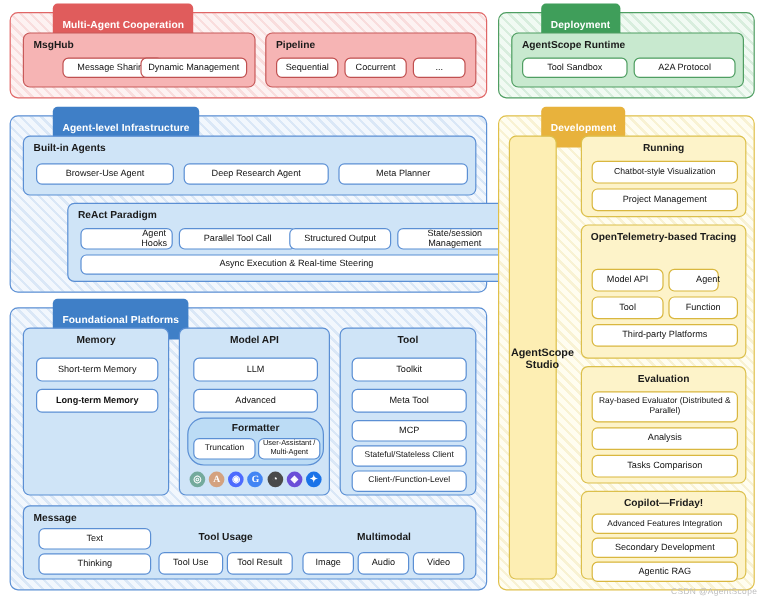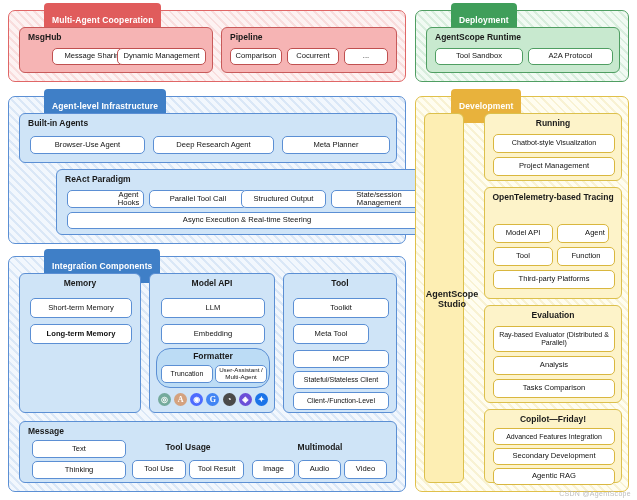--- a/index.html
+++ b/index.html
@@ -153,21 +153,21 @@
     <div class="section-title t-red">Multi-Agent Cooperation</div>
 
     <div class="panel panel-red" style="left:10px; top:16px; width:194px; height:46px;">
       <div class="panel-label left">MsgHub</div>
       <div class="chip chip-red" style="left:8px; top:20px; width:84px; height:17px;margin-left:24px;">Message Sharing</div>
       <div class="chip chip-red" style="left:97px; top:20px; width:89px; height:17px;">Dynamic Management</div>
     </div>
 
     <div class="panel panel-red" style="left:212px; top:16px; width:176px; height:46px;">
       <div class="panel-label left">Pipeline</div>
-      <div class="chip chip-red" style="left:8px; top:20px; width:52px; height:17px;">Comparison</div>
+      <div class="chip chip-red" style="left:8px; top:20px; width:52px; height:17px;">Sequential</div>
       <div class="chip chip-red" style="left:65px; top:20px; width:52px; height:17px;">Cocurrent</div>
       <div class="chip chip-red" style="left:122px; top:20px; width:44px; height:17px;">...</div>
     </div>
   </div>
 
   <div class="section hatch-green" style="left:415px; top:10px; width:214px; height:72px;">
     <div class="section-title t-green">Deployment</div>
 
     <div class="panel panel-green" style="left:10px; top:16px; width:194px; height:46px;">
       <div class="panel-label left">AgentScope Runtime</div>
@@ -190,32 +190,32 @@
       <div class="panel-label left">ReAct Paradigm</div>
       <div class="chip chip-blue" style="left:10px; top:20px; width:77px; height:18px;padding-left:48px;">Agent Hooks</div>
       <div class="chip chip-blue" style="left:92px; top:20px; width:98px; height:18px;">Parallel Tool Call</div>
       <div class="chip chip-blue" style="left:184px; top:20px; width:85px; height:18px;">Structured Output</div>
       <div class="chip chip-blue" style="left:274px; top:20px; width:96px; height:18px;">State/session Management</div>
       <div class="chip chip-blue" style="left:10px; top:42px; width:360px; height:17px;">Async Execution &amp; Real-time Steering</div>
     </div>
   </div>
 
   <div class="section hatch-blue" style="left:8px; top:256px; width:398px; height:236px;">
-    <div class="section-title t-blue">Integration Components</div>
+    <div class="section-title t-blue">Foundational Platforms</div>
 
     <div class="panel panel-blue" style="left:10px; top:16px; width:122px; height:140px;">
       <div class="panel-label">Memory</div>
       <div class="chip chip-blue" style="left:10px; top:24px; width:102px; height:20px;">Short-term Memory</div>
       <div class="chip chip-blue" style="left:10px; top:50px; width:102px; height:20px;font-weight:bold;">Long-term Memory</div>
     </div>
 
     <div class="panel panel-blue" style="left:140px; top:16px; width:126px; height:140px;">
       <div class="panel-label">Model API</div>
       <div class="chip chip-blue" style="left:11px; top:24px; width:104px; height:20px;">LLM</div>
-      <div class="chip chip-blue" style="left:11px; top:50px; width:104px; height:20px;">Embedding</div>
+      <div class="chip chip-blue" style="left:11px; top:50px; width:104px; height:20px;">Advanced</div>
 
       <div class="panel panel-blue-2" style="left:6px; top:74px; width:114px; height:40px;">
         <div class="panel-label" style="top:2px;">Formatter</div>
         <div class="chip chip-blue" style="left:4px; top:16px; width:52px; height:18px; font-size:7px;">Truncation</div>
         <div class="chip chip-blue" style="left:58px; top:16px; width:52px; height:18px; font-size:6.2px;">User-Assistant / Multi-Agent</div>
       </div>
 
       <div class="logos" style="left:4px; top:116px; width:118px; height:18px;">
         <span class="logo" style="background:#74aa9c;">◎</span>
         <span class="logo" style="background:#d4a27f;">A</span>
@@ -223,21 +223,21 @@
         <span class="logo" style="background:#4285f4;">G</span>
         <span class="logo" style="background:#4a4a4a;">◔</span>
         <span class="logo" style="background:#6b4fd8;">◈</span>
         <span class="logo" style="background:#1a73e8;">✦</span>
       </div>
     </div>
 
     <div class="panel panel-blue" style="left:274px; top:16px; width:114px; height:140px;">
       <div class="panel-label">Tool</div>
       <div class="chip chip-blue" style="left:9px; top:24px; width:96px; height:20px;text-align:center;">Toolkit</div>
-      <div class="chip chip-blue" style="left:9px; top:50px; width:76px; height:20px;">Meta Tool</div>
+      <div class="chip chip-blue" style="left:9px; top:50px; width:96px; height:20px;">Meta Tool</div>
       <div class="chip chip-blue" style="left:9px; top:76px; width:96px; height:18px;">MCP</div>
       <div class="chip chip-blue" style="left:9px; top:97px; width:96px; height:18px; font-size:7px;">Stateful/Stateless Client</div>
       <div class="chip chip-blue" style="left:9px; top:118px; width:96px; height:18px; font-size:7px;">Client-/Function-Level</div>
     </div>
 
     <div class="panel panel-blue" style="left:10px; top:164px; width:378px; height:62px;">
       <div class="panel-label left">Message</div>
 
       <div class="chip chip-blue" style="left:12px; top:18px; width:94px; height:18px;">Text</div>
       <div class="chip chip-blue" style="left:12px; top:39px; width:94px; height:18px;">Thinking</div>
@@ -262,21 +262,21 @@
 
     <div class="panel panel-yellow" style="left:68px; top:16px; width:138px; height:68px;">
       <div class="panel-label">Running</div>
       <div class="chip chip-yellow" style="left:8px; top:20px; width:122px; height:19px; font-size:7.2px;">Chatbot-style Visualization</div>
       <div class="chip chip-yellow" style="left:8px; top:43px; width:122px; height:19px;">Project Management</div>
     </div>
 
     <div class="panel panel-yellow" style="left:68px; top:90px; width:138px; height:112px;">
       <div class="panel-label" style="line-height:1.2;">OpenTelemetry-based Tracing</div>
       <div class="chip chip-yellow" style="left:8px; top:36px; width:60px; height:19px;">Model API</div>
-      <div class="chip chip-yellow" style="left:72px; top:36px; width:52px; height:19px;padding-left:26px;">Agent</div>
+      <div class="chip chip-yellow" style="left:72px; top:36px; width:42px; height:19px;padding-left:26px;">Agent</div>
       <div class="chip chip-yellow" style="left:8px; top:59px; width:60px; height:19px;">Tool</div>
       <div class="chip chip-yellow" style="left:72px; top:59px; width:58px; height:19px;">Function</div>
       <div class="chip chip-yellow" style="left:8px; top:82px; width:122px; height:19px;">Third-party Platforms</div>
     </div>
 
     <div class="panel panel-yellow" style="left:68px; top:208px; width:138px; height:98px;">
       <div class="panel-label">Evaluation</div>
       <div class="chip chip-yellow" style="left:8px; top:20px; width:122px; height:26px; font-size:7px;">Ray-based Evaluator (Distributed &amp; Parallel)</div>
       <div class="chip chip-yellow" style="left:8px; top:50px; width:122px; height:19px;">Analysis</div>
       <div class="chip chip-yellow" style="left:8px; top:73px; width:122px; height:19px;">Tasks Comparison</div>

